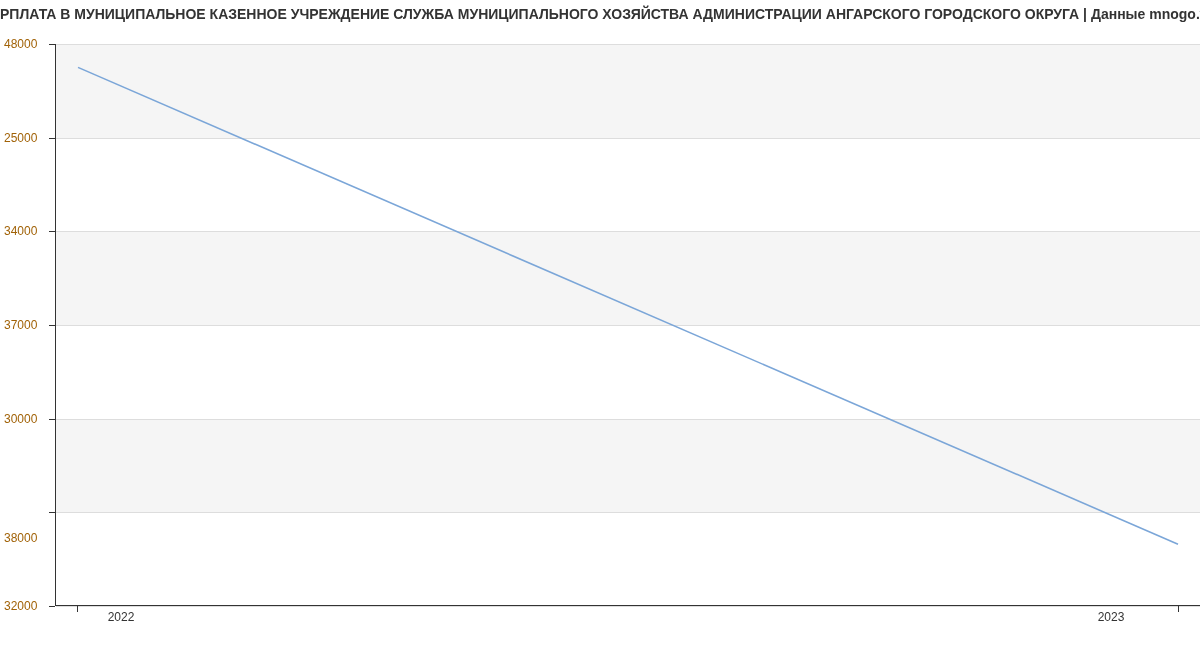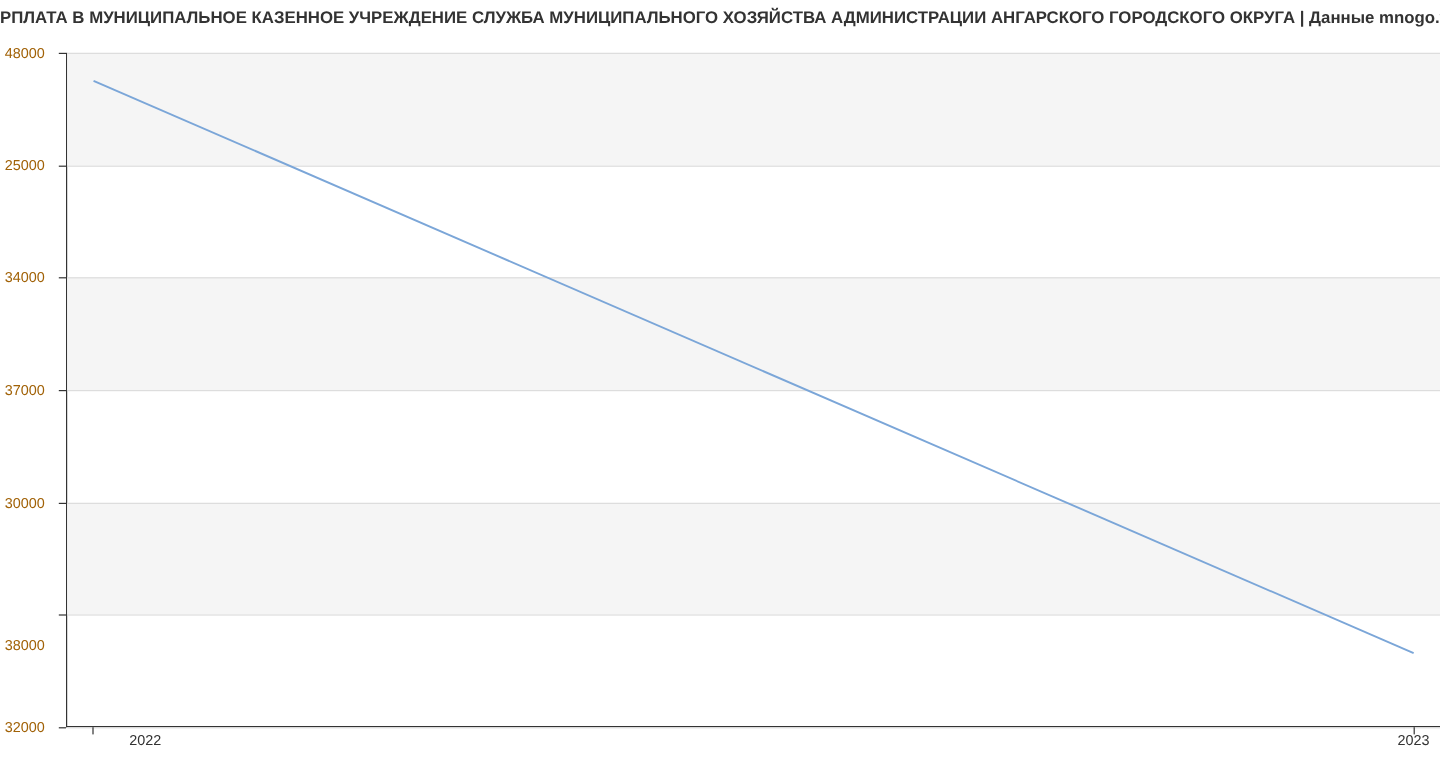--- a/index.html
+++ b/index.html
@@ -108,21 +108,21 @@
 
 <div class="ytick-label" style="top: 606px;">32000</div>
 <div class="ytick-label" style="top: 538px;">38000</div>
 <div class="ytick-label" style="top: 418.667px;">30000</div>
 <div class="ytick-label" style="top: 325px;">37000</div>
 <div class="ytick-label" style="top: 231.333px;">34000</div>
 <div class="ytick-label" style="top: 137.667px;">25000</div>
 <div class="ytick-label" style="top: 44px;">48000</div>
 
 <div class="xtick-label" style="left: 77px; margin-left: 44px;">2022</div>
-<div class="xtick-label" style="left: 1178px;">2023</div>
+<div class="xtick-label" style="left: 1111px;">2023</div>
 
 <div class="ytick-mark" style="top: 606px;"></div>
 <div class="ytick-mark" style="top: 512.333px;"></div>
 <div class="ytick-mark" style="top: 418.667px;"></div>
 <div class="ytick-mark" style="top: 325px;"></div>
 <div class="ytick-mark" style="top: 231.333px;"></div>
 <div class="ytick-mark" style="top: 137.667px;"></div>
 <div class="ytick-mark" style="top: 44px;"></div>
 <div class="xtick-mark" style="left: 77px;"></div>
 <div class="xtick-mark" style="left: 1178px;"></div>

